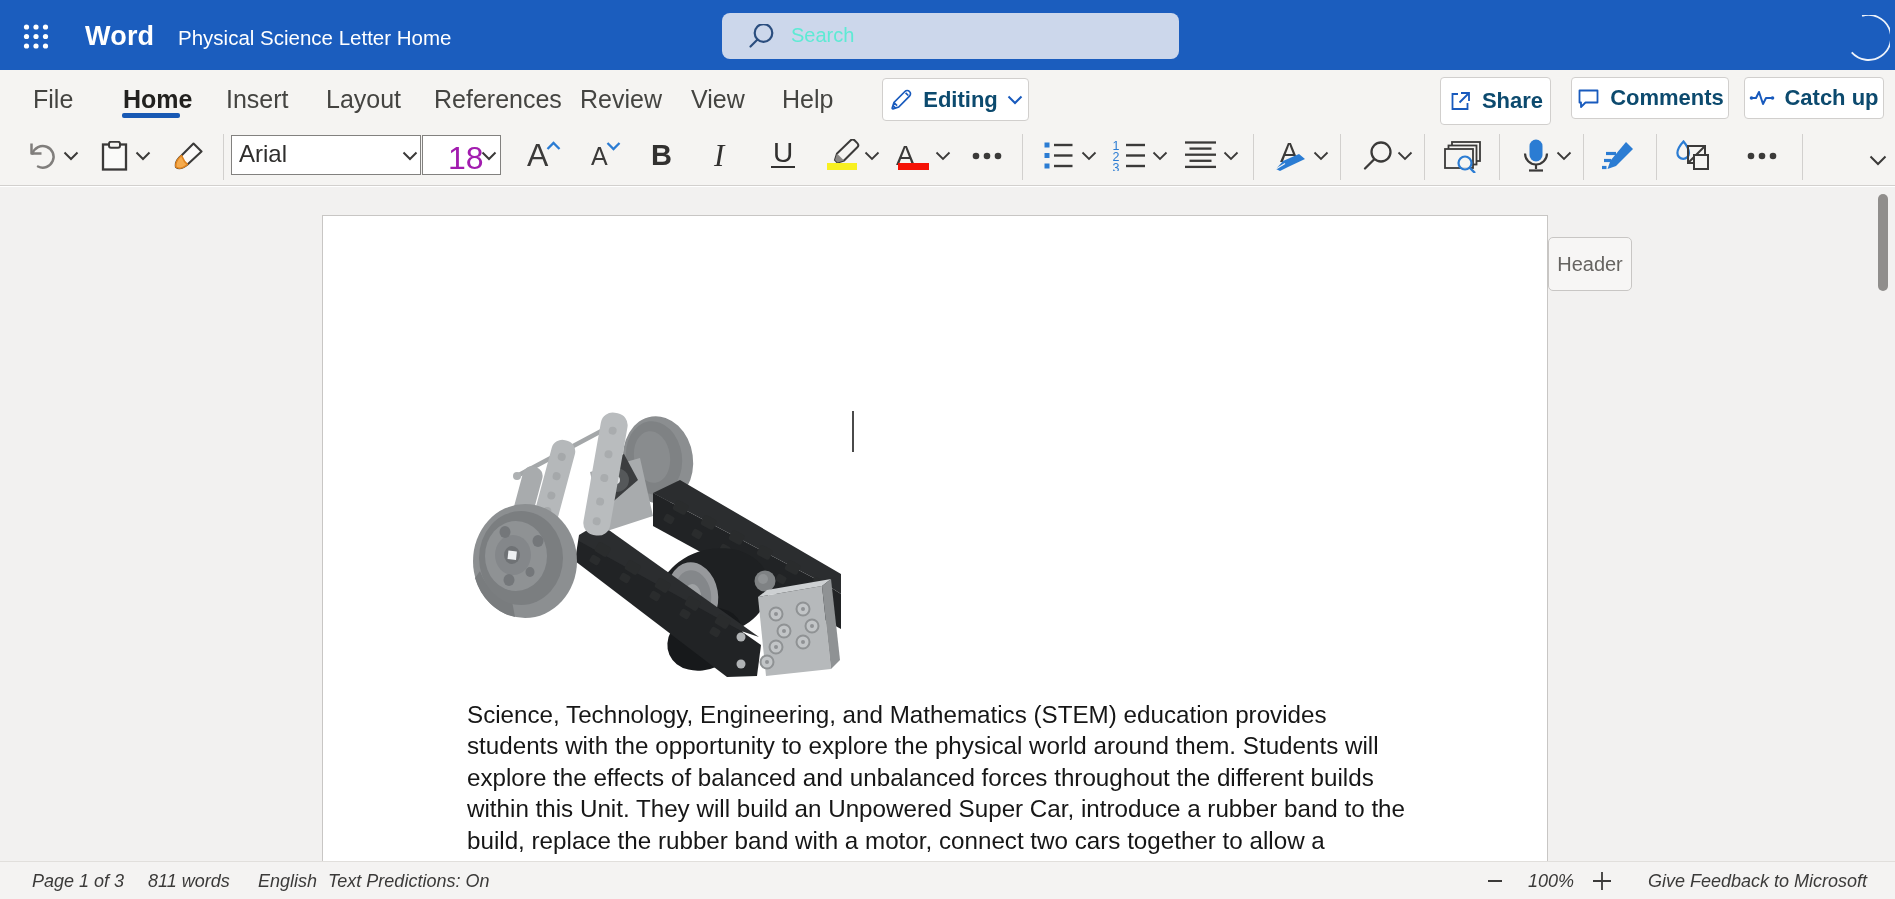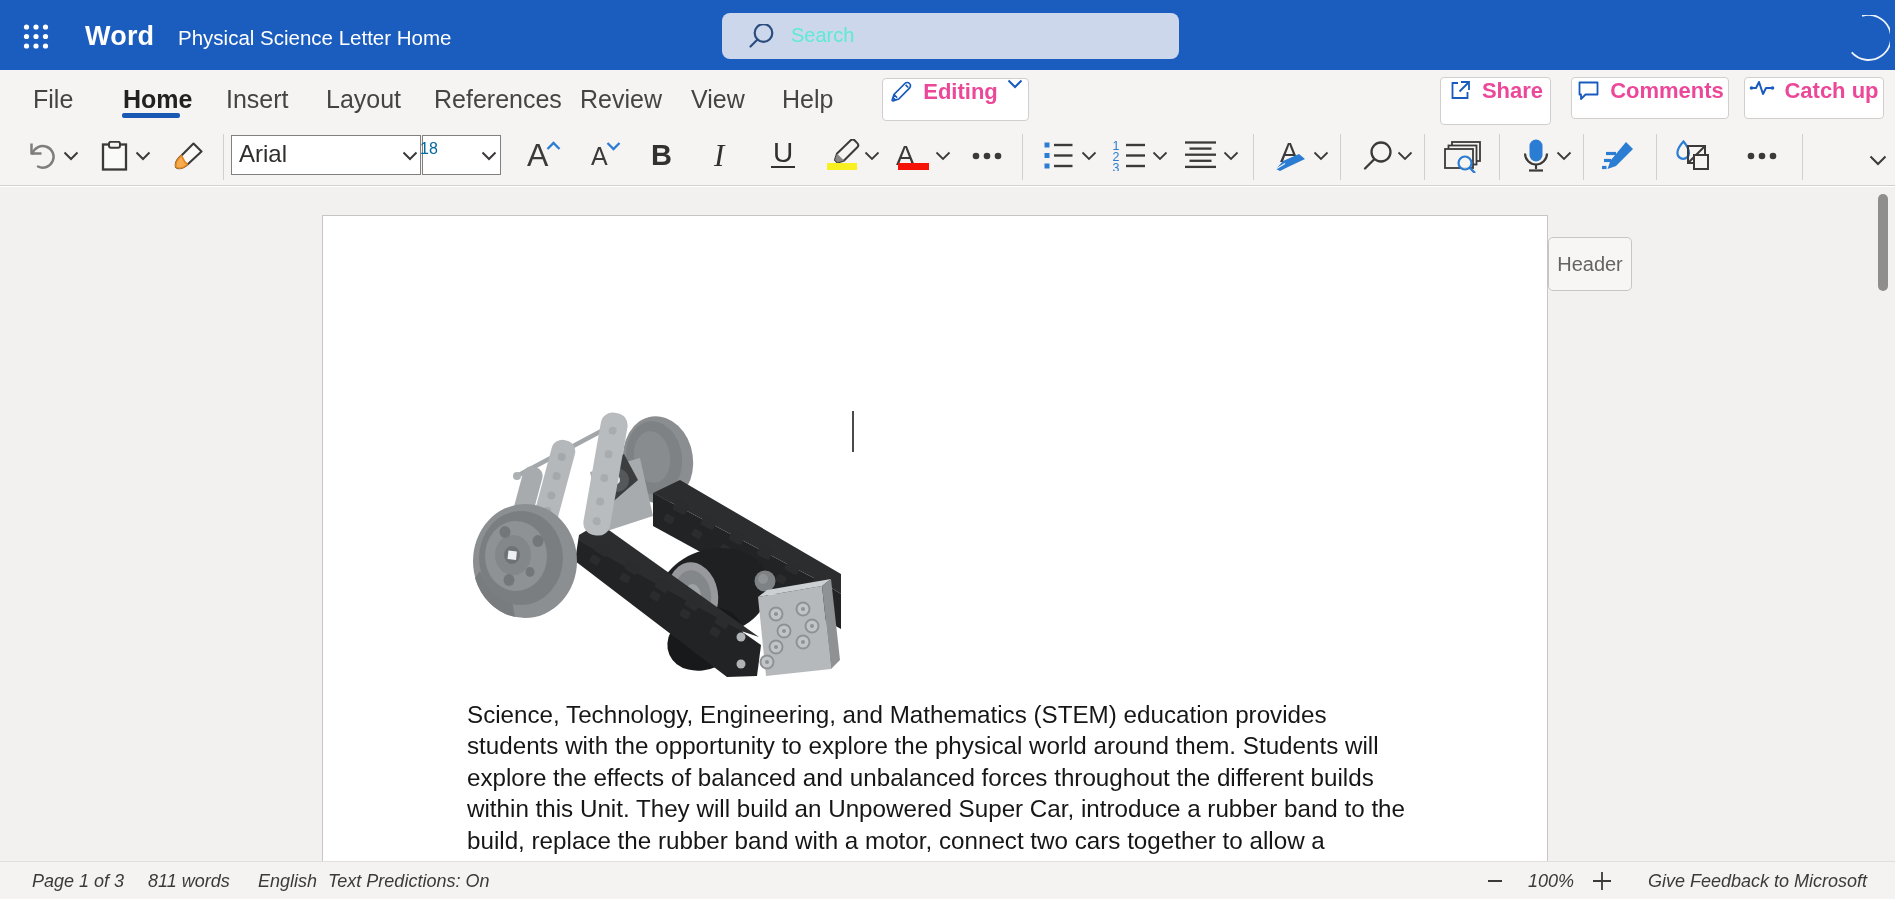--- a/index.html
+++ b/index.html
@@ -8,21 +8,21 @@
   .abs { position:absolute; }
   
   #topbar { position:absolute; left:0; top:0; width:1895px; height:70px; background:#1b5dbe; }
   #word-logo { position:absolute; left:85px; top:21px; color:#fff; font-size:27px; font-weight:bold; letter-spacing:.2px; }
   #doc-title { position:absolute; left:178px; top:26px; color:#fff; font-size:20.5px; }
   #searchbox { position:absolute; left:722px; top:13px; width:457px; height:46px; background:#ccd7eb; border-radius:8px; }
   #searchtxt { position:absolute; left:791px; top:24px; color:#5eead4; font-size:20px; }
   
   #menubar { position:absolute; left:0; top:70px; width:1895px; height:57px; background:#f5f4f2; }
   .menu-item { position:absolute; top:15px; font-size:25px; color:#444441; }
-  .btn { position:absolute; background:#fff; border:1px solid #d1cfcd; border-radius:4px; color:#ec4899; font-size:22px; font-weight:600; display:flex; justify-content:center; gap:9px; }
+  .btn { position:absolute; background:#fff; border:1px solid #d1cfcd; border-radius:4px; color:#0c4a6e; font-size:22px; font-weight:600; display:flex; align-items:center; justify-content:center; gap:9px; }
   
   #ribbon { position:absolute; left:0; top:127px; width:1895px; height:59px; background:#f5f4f2; border-bottom:1px solid #d2d0ce; }
   .sep { position:absolute; top:7px; width:1px; height:46px; background:#d2d0ce; }
   .combo { position:absolute; top:8px; background:#fff; border:1px solid #82817f; }
   
   #docarea { position:absolute; left:0; top:187px; width:1895px; height:674px; background:#f2f1f0; overflow:hidden; }
   #page { position:absolute; left:322px; top:28px; width:1226px; height:900px; background:#fff; border:1px solid #c8c6c4; }
   #header-btn { position:absolute; left:1548px; top:50px; width:84px; height:54px; background:#f7f6f5; border:1px solid #c8c6c4; border-radius:5px; color:#666461; font-size:20px; display:flex; align-items:center; justify-content:center; }
   #sthumb { position:absolute; left:1878px; top:7px; width:10px; height:97px; background:#908e8c; border-radius:5px; }
   #heading { position:absolute; left:851.5px; top:224.5px; font-size:37px; color:#595959; }
@@ -127,21 +127,21 @@
   </svg>
   <div class="sep" style="left:223px"></div>
 
   <div class="combo" style="left:231px;width:190px;height:40px"></div>
   <div class="abs" style="left:239px;top:13px;font-size:24px;color:#2f2e2d">Arial</div>
   <svg class="abs" style="left:402px;top:24px" width="16" height="10" viewBox="0 0 16 10">
       <path d="M1.5 1.5 L8 8 L14.5 1.5" fill="none" stroke="#3b3a39" stroke-width="2"></path>
     </svg>
 
   <div class="combo" style="left:422px;width:79px;height:40px"></div>
-  <div class="abs" style="left:420px;top:13px;font-size:16px;color:#0369a1">18</div>
+  <div class="abs" style="left:448px;top:13px;font-size:32px;color:#a21caf">18</div>
   <svg class="abs" style="left:481px;top:24px" width="16" height="10" viewBox="0 0 16 10">
       <path d="M1.5 1.5 L8 8 L14.5 1.5" fill="none" stroke="#3b3a39" stroke-width="2"></path>
     </svg>
 
   <div class="abs" style="left:527px;top:10px;font-size:32px;color:#3b3a39">A</div>
   <svg class="abs" style="left:546px;top:14px" width="15" height="10" viewBox="0 0 15 10">
       <path d="M1.5 8 L7.5 2 L13.5 8" fill="none" stroke="#2b7cd3" stroke-width="2.3"></path>
     </svg>
   <div class="abs" style="left:591px;top:15px;font-size:25px;color:#3b3a39">A</div>
   <svg class="abs" style="left:606px;top:14px" width="15" height="10" viewBox="0 0 15 10">

